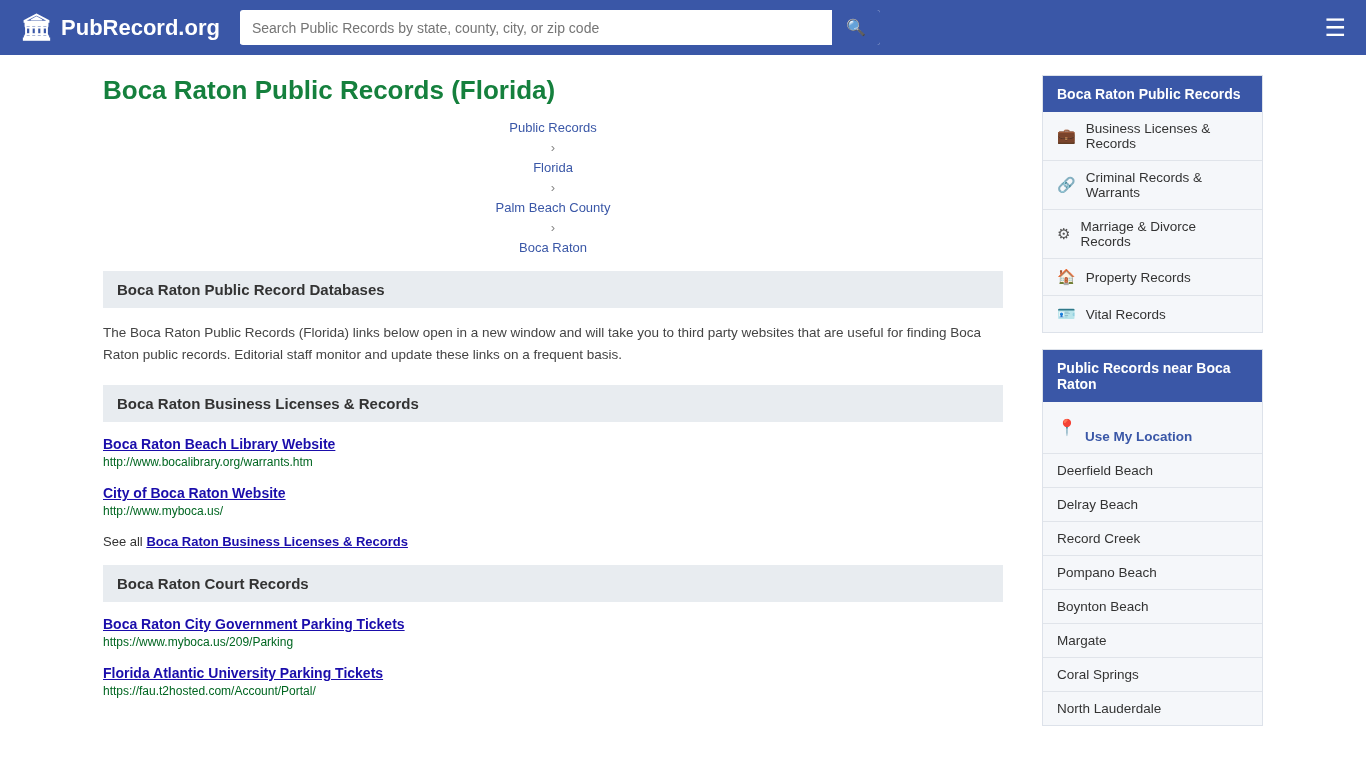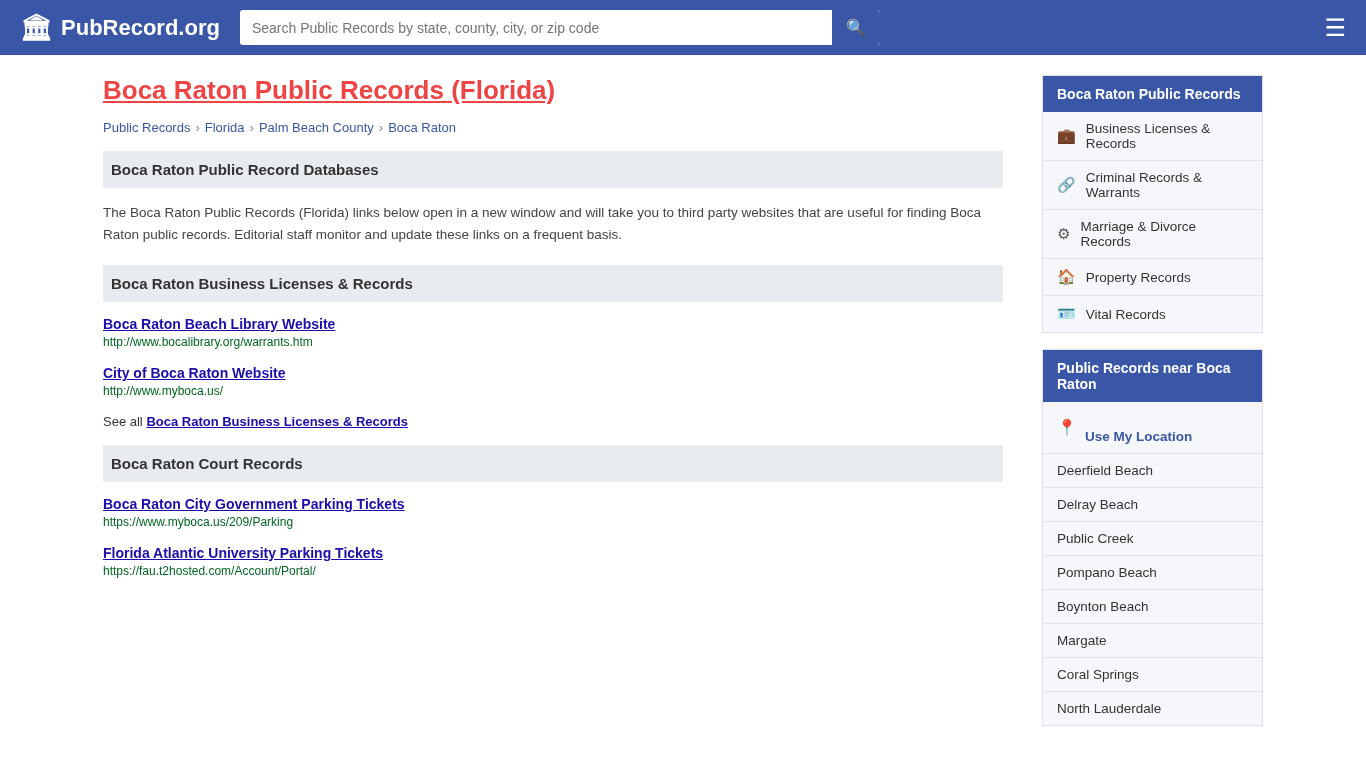--- a/index.html
+++ b/index.html
@@ -64,50 +64,50 @@
       display: flex;
       gap: 20px;
     }
     .content { flex: 1; }
     .sidebar { width: 240px; flex-shrink: 0; padding-left: 19px; }
 
     
     .page-title {
       font-size: 26px;
       font-weight: bold;
-      color: #ef4444;
+      color: #15803d;
       margin-bottom: 14px;
-      text-decoration: underline;
     }
 
     
     .breadcrumb {
       font-size: 13px;
       color: #555;
       margin-bottom: 16px;
       display: flex;
       align-items: center;
       gap: 5px;
       flex-wrap: wrap;
+      flex-direction: column;
     }
     .breadcrumb a { color: #3a57a7; text-decoration: none; }
     .breadcrumb .sep { color: #888; }
 
     
     .description {
       font-size: 13.5px;
       color: #444;
       line-height: 1.6;
       margin-bottom: 20px;
     }
 
     
     .section-header {
       background: #e8ecf0;
-      padding: 10px 8px;
+      padding: 10px 14px;
       font-size: 15px;
       font-weight: bold;
       color: #333;
       margin-bottom: 14px;
       margin-top: 4px;
     }
 
     
     .link-item {
       margin-bottom: 16px;
@@ -290,21 +290,21 @@
         <span class="location-dot">📍</span>
         <a href="#">Use My Location</a>
       </div>
       <div class="nearby-item">
         <a href="#">Deerfield Beach</a>
       </div>
       <div class="nearby-item">
         <a href="#">Delray Beach</a>
       </div>
       <div class="nearby-item">
-        <a href="#">Public Creek</a>
+        <a href="#">Record Creek</a>
       </div>
       <div class="nearby-item">
         <a href="#">Pompano Beach</a>
       </div>
       <div class="nearby-item">
         <a href="#">Boynton Beach</a>
       </div>
       <div class="nearby-item">
         <a href="#">Margate</a>
       </div>

